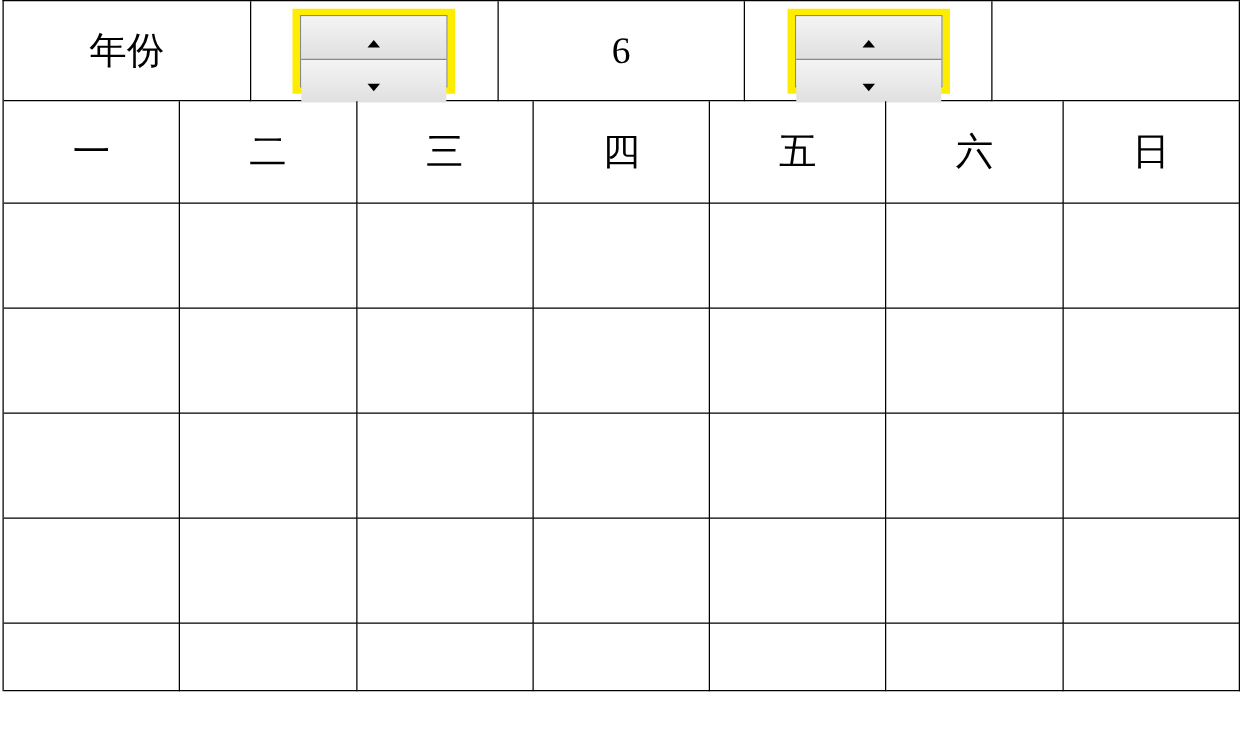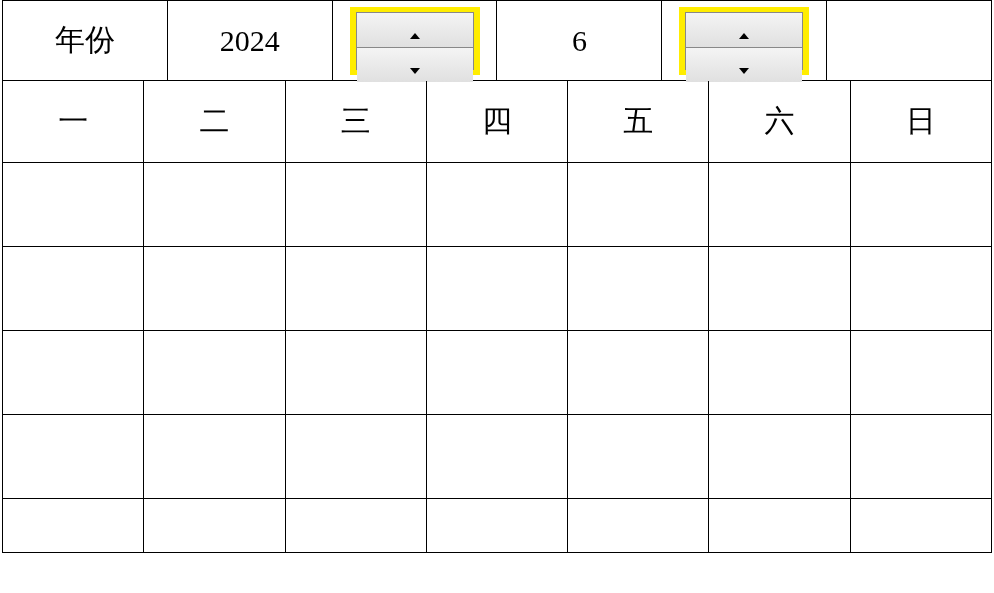--- a/index.html
+++ b/index.html
@@ -79,23 +79,20 @@
 </head>
 <body>
 
 <div class="calendar-container">
 
   <div class="row header-row">
     <div class="cell">
       <span>年份</span>
     </div>
     <div class="cell">
-      <span>2024</span>
-    </div>
-    <div class="cell">
       <div class="spinner-wrap">
         <div class="spinner">
           <div class="spinner-half">
             <span>
               <svg viewBox="0 0 12 8">
                   <polygon points="6,1 11,7 1,7"></polygon>
                 </svg>
             </span>
           </div>
           <div class="spinner-half">

